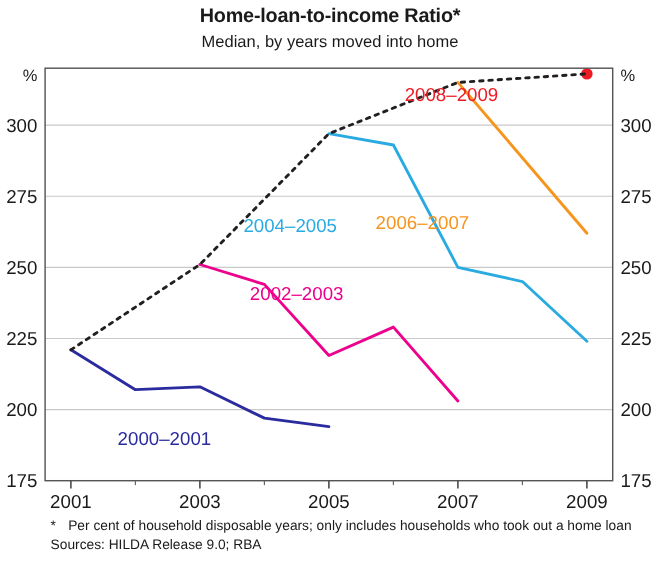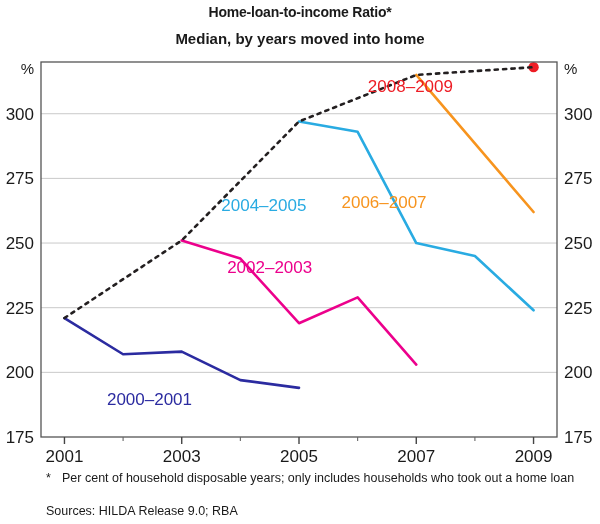--- a/index.html
+++ b/index.html
@@ -19,31 +19,31 @@
     position: absolute;
     left: 0; top: 0;
     width: 600px;
     height: 524px;
   }
   .title {
     position: absolute;
     left: 0; top: 4px;
     width: 600px;
     text-align: center;
-    font-size: 14px;
+    font-size: 18px;
     font-weight: bold;
     letter-spacing: -0.2px;
   }
   .subtitle {
     position: absolute;
     left: 0; top: 30px;
     width: 600px;
     text-align: center;
     font-size: 15px;
-    font-weight: bold;
+    font-weight: normal;
   }
   svg#plot {
     position: absolute;
     left: 0;
     top: 0;
     width: 600px;
     height: 524px;
   }
   .notes {
     position: absolute;
@@ -59,21 +59,21 @@
     padding-left: 52px;
   }
   .note-mark {
     position: absolute;
     left: 36px;
     top: 0;
   }
   .sources {
     display: block;
     padding-left: 36px;
-    margin-top: 16px;
+    margin-top: 0px;
   }
   text { font-family: "Liberation Sans", sans-serif; }
 </style>
 </head>
 <body>
 
 <div id="figure">
 
   <div class="title">Home-loan-to-income Ratio*</div>
   <div class="subtitle">Median, by years moved into home</div>

